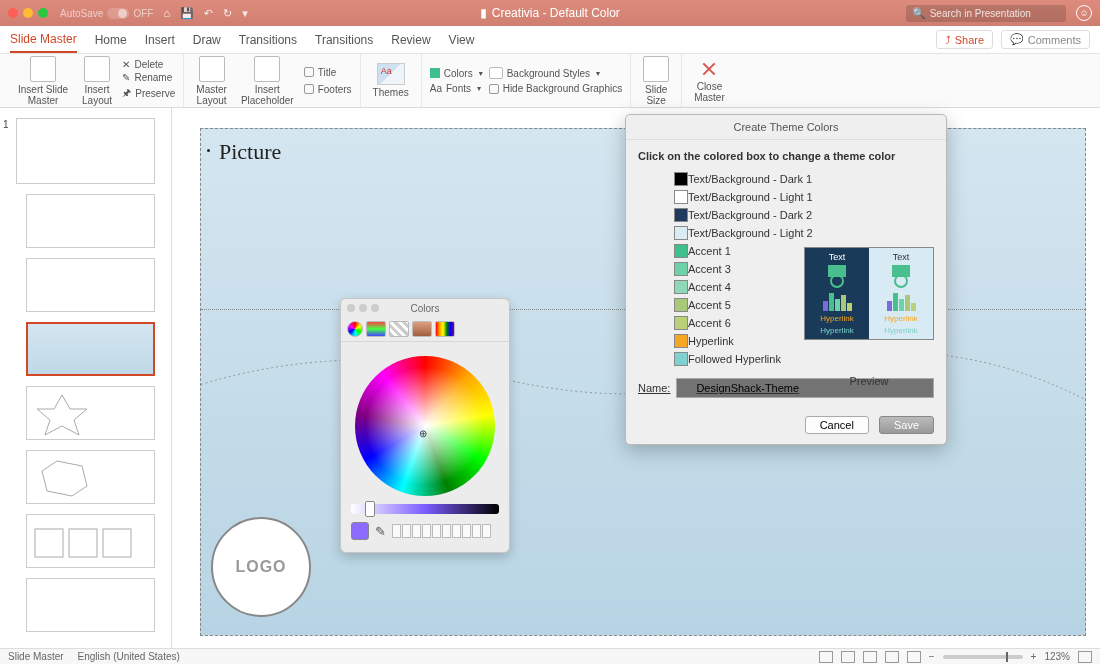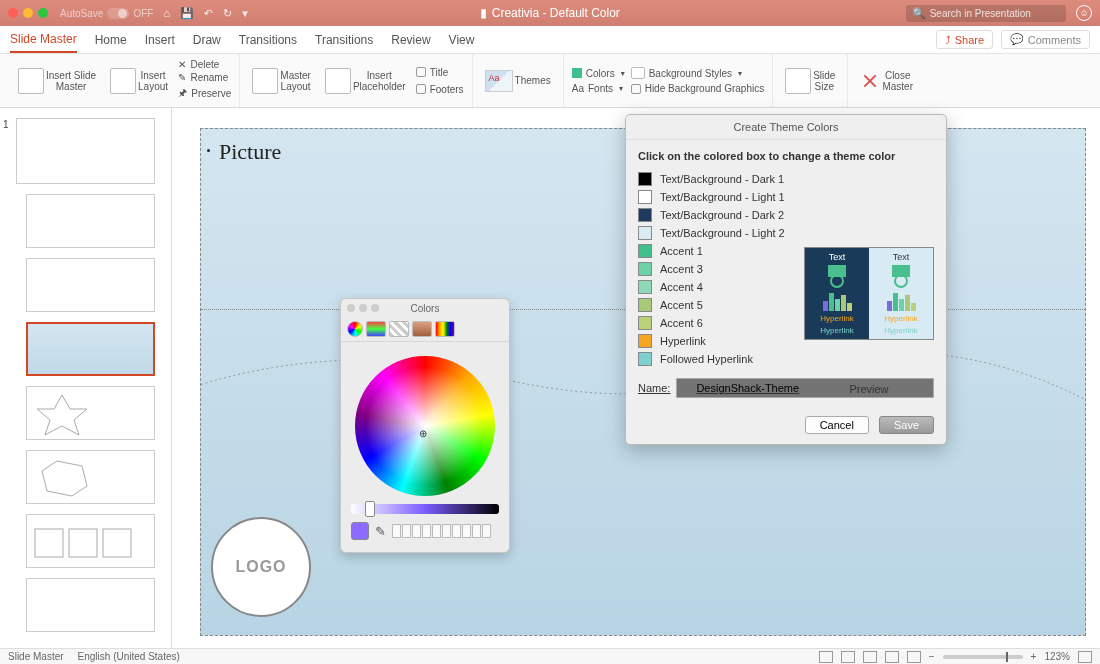--- a/index.html
+++ b/index.html
@@ -22,21 +22,21 @@
   
   .menubar { height: 28px; background:#fff; border-bottom:1px solid #e3e3e3; display:flex; align-items:center; padding:0 10px; font-size:12px; color:#555; }
   .menubar .mitem { margin-right:18px; cursor:default; }
   .menubar .mitem.active { color:#d24726; border-bottom:2px solid #d24726; padding-bottom:5px; margin-top:5px;}
   .right-actions { margin-left:auto; display:flex; gap:8px;}
   .ract { border:1px solid #ddd; border-radius:3px; padding:2px 8px; font-size:11px; color:#888; display:flex; align-items:center; gap:4px;}
   .ract.share{color:#d24726;}
   
   .ribbon { height:54px; background:#fafafa; border-bottom:1px solid #d9d9d9; display:flex; align-items:center; padding:0 6px; font-size:10px; color:#555; }
   .rgroup { display:flex; align-items:center; padding:0 8px; height:100%; border-right:1px solid #e8e8e8; gap:6px;}
-  .rbtn { display:flex; flex-direction:row; align-items:center; justify-content:center; gap:2px; padding:2px 4px; text-align:center; line-height:1.1;}
+  .rbtn { display:flex; flex-direction:column; align-items:center; justify-content:center; gap:2px; padding:2px 4px; text-align:center; line-height:1.1;}
   .ricon { width:22px; height:22px; border:1px solid #bbb; border-radius:2px; background:#fff; position:relative;}
   .ricon.big{width:26px;height:26px;}
   .smallrow{display:flex;align-items:center;gap:4px;}
   .chk{width:10px;height:10px;border:1px solid #999;border-radius:2px;}
   .dd-arrow::after{content:"▾"; font-size:8px; margin-left:2px;}
   .theme-swatch{width:28px;height:22px;background:linear-gradient(135deg,#cfe0f0 50%,#eef5fa 50%);border:1px solid #ccc;position:relative;}
   .theme-swatch::after{content:"Aa";position:absolute;top:3px;left:3px;font-size:9px;color:#c33;}
   .colorbox{display:inline-block;width:10px;height:10px;}
   .close-x{width:20px;height:20px;position:relative;}
   .close-x::before,.close-x::after{content:"";position:absolute;top:9px;left:2px;width:16px;height:2px;background:#d9534f;}
@@ -72,21 +72,21 @@
   .cur-color{width:18px;height:18px;background:#8b6cff;border:1px solid #888;border-radius:3px;}
   .dropper{font-size:13px;color:#555;}
   .cells{display:flex;gap:1px;}
   .cells span{width:9px;height:14px;border:1px solid #bbb;background:#fafafa;}
   
   .dialog { position:absolute; top:114px; left:625px; width:322px; background:#efefef; border:1px solid #b9b9b9; border-radius:5px; box-shadow:0 6px 20px rgba(0,0,0,.25); font-size:11px; color:#333; }
   .dlg-title { text-align:center; padding:6px; font-size:11px; color:#555; border-bottom:1px solid #ddd;}
   .dlg-body{padding:10px 12px;}
   .dlg-instr{font-weight:bold;font-size:11px;margin-bottom:10px;}
   .color-rows{display:flex;flex-direction:column;gap:4px;}
-  .crow{display:flex;align-items:center;gap:8px;font-size:11px;}
+  .crow{display:flex;align-items:center;font-size:11px;margin-left:36px;}
   .swatch{width:14px;height:14px;border:1px solid #888;}
   .preview-box{position:absolute;top:132px;right:12px;width:130px;border:1px solid #888;display:flex;}
   .pv{flex:1;padding:4px;font-size:9px;display:flex;flex-direction:column;align-items:center;gap:3px;}
   .pv.dark{background:#1a3a5a;color:#fff;}
   .pv.light{background:#d8eaf4;color:#333;}
   .pv-shape1{width:18px;height:12px;background:#4abf8e;}
   .pv-shape2{width:14px;height:14px;border-radius:50%;border:2px solid #4abf8e;background:transparent;margin-top:-6px;}
   .pv-bars{display:flex;gap:1px;align-items:flex-end;height:20px;}
   .pv-bars span{width:5px;background:#4abf8e;}
   .pv-link{font-size:8px;}
@@ -401,21 +401,21 @@
             <span style="height:10px;background:#7b6cd9"></span>
             <span style="height:18px"></span>
             <span style="height:12px;background:#6fd1a8"></span>
             <span style="height:16px;background:#a8c977"></span>
             <span style="height:8px;background:#bcd07a"></span>
           </div>
         <span class="pv-link" style="color:#f5a623">Hyperlink</span>
         <span class="pv-link f">Hyperlink</span>
       </div>
     </div>
-    <div class="pv-label" style="position:absolute;top:264px;right:12px;width:130px;">Preview</div>
+    <div class="pv-label" style="position:absolute;top:256px;right:12px;width:130px;">Preview</div>
     <div class="name-row">
       <span>Name:</span>
       <input value="DesignShack-Theme" style="">
     </div>
   </div>
   <div class="dlg-buttons">
     <button class="btn">Cancel</button>
     <button class="btn primary">Save</button>
   </div>
 </div>

